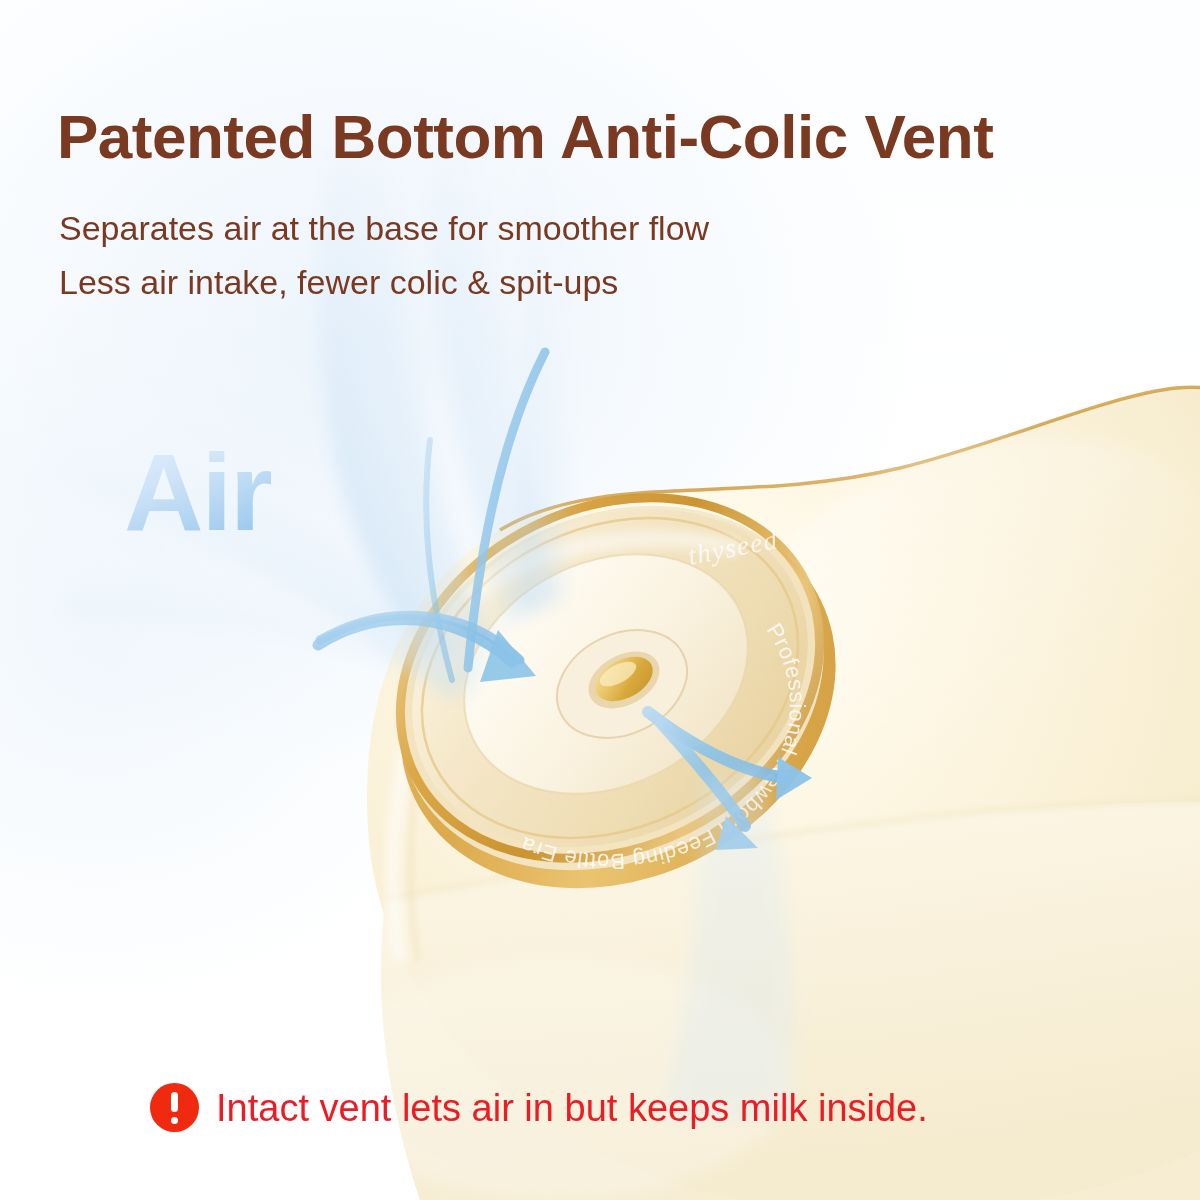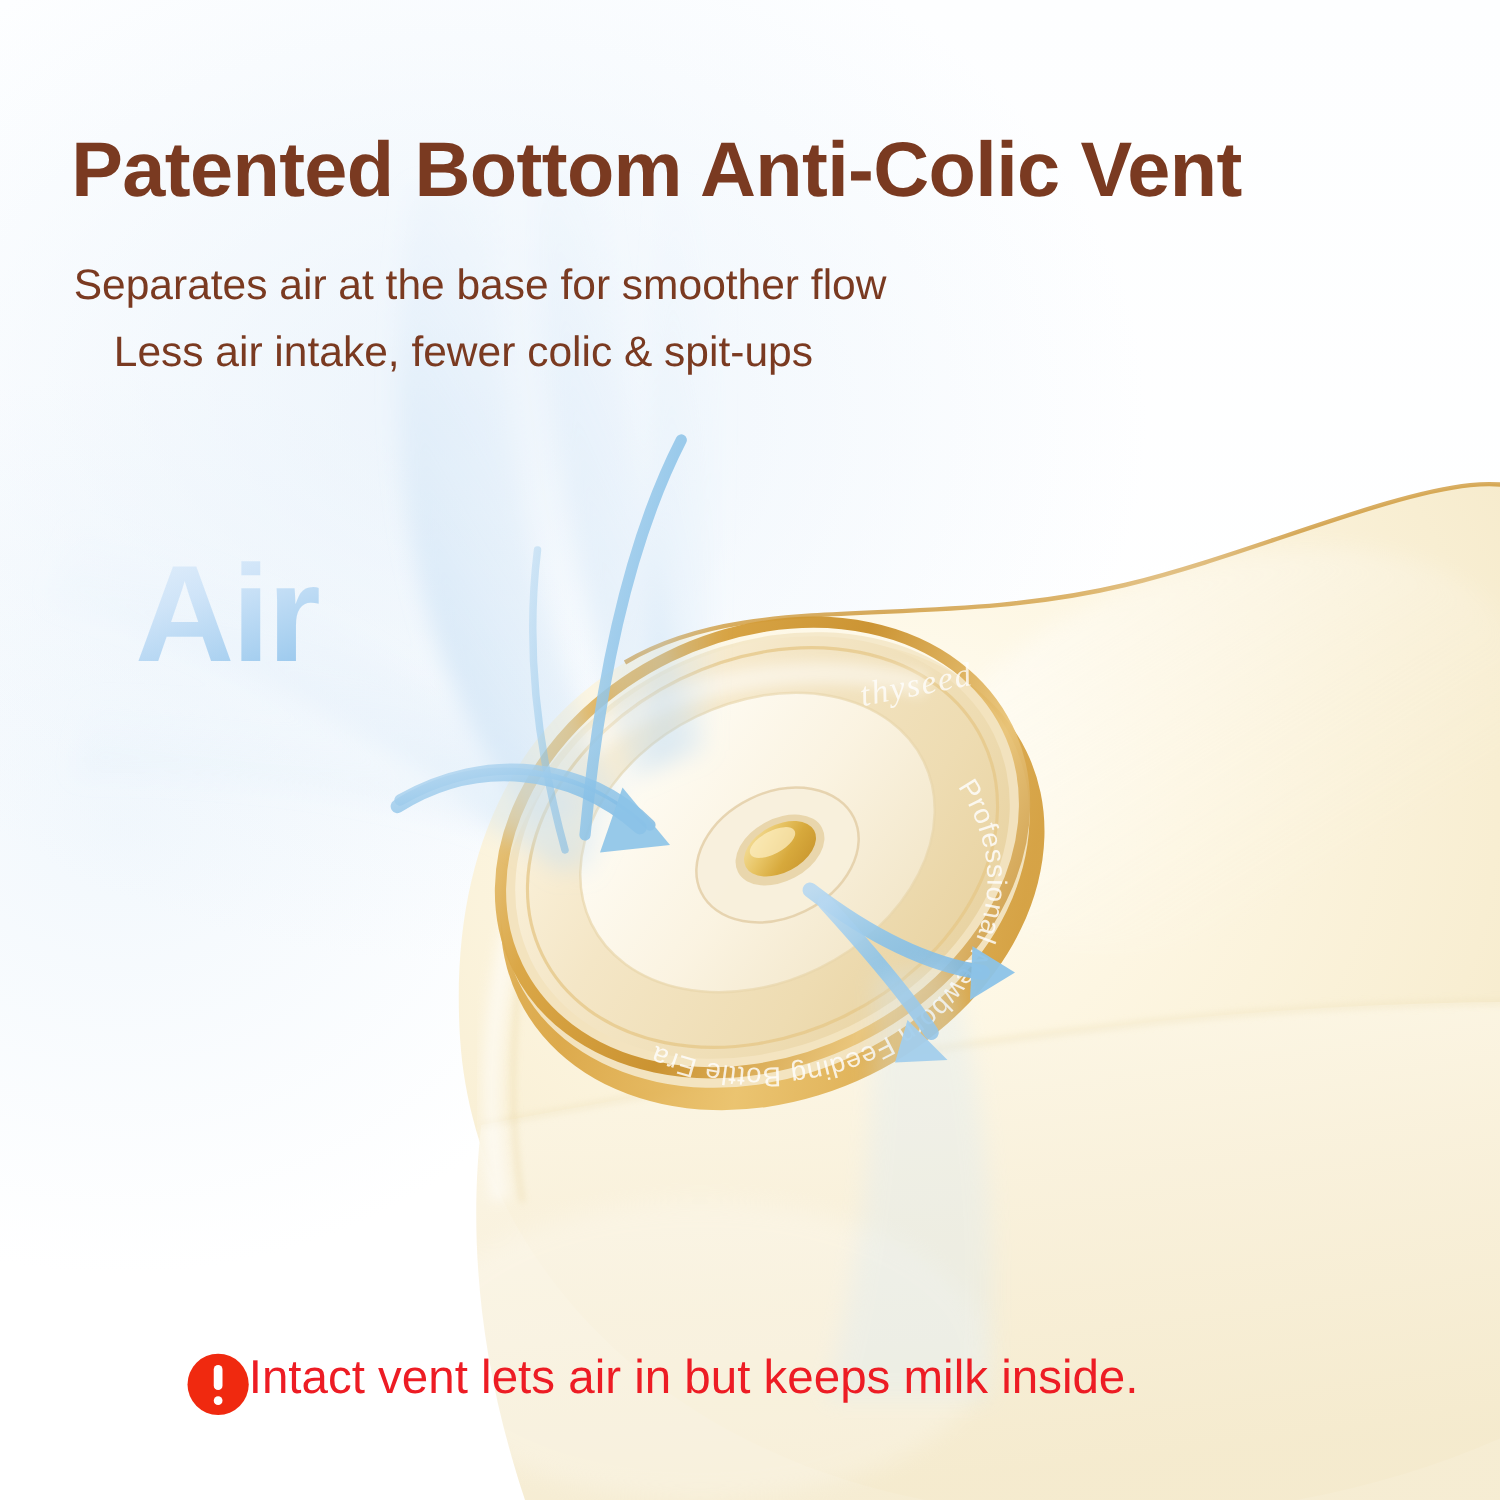--- a/index.html
+++ b/index.html
@@ -46,26 +46,25 @@
     line-height: 1.2;
     white-space: nowrap;
   }
   #subline-2 {
     position: absolute;
     left: 59px;
     top: 262px;
     font-size: 34px;
     line-height: 1.2;
     white-space: nowrap;
-    margin-left: 32px;
   }
   
   #air-label {
     position: absolute;
-    left: 108px;
+    left: 124px;
     top: 437px;
     font-size: 110px;
     font-weight: bold;
     line-height: 1;
     letter-spacing: -2px;
     background: linear-gradient(160deg, #e5f0fb 0%, #cfe4f8 35%, #a8d0f0 75%, #8fc2eb 100%);
     -webkit-background-clip: text;
     background-clip: text;
     color: transparent;
     -webkit-text-fill-color: transparent;
@@ -78,20 +77,22 @@
     width: 1200px;
     height: 1200px;
     pointer-events: none;
   }
   
   #caption-row {
     position: absolute;
     left: 150px;
     top: 1083px;
     display: flex;
+    align-items: center;
+    gap: 17px;
     white-space: nowrap;
   }
   #alert-icon {
     width: 49px;
     height: 49px;
     border-radius: 50%;
     background: #f0290f;
     display: flex;
     align-items: center;
     justify-content: center;

